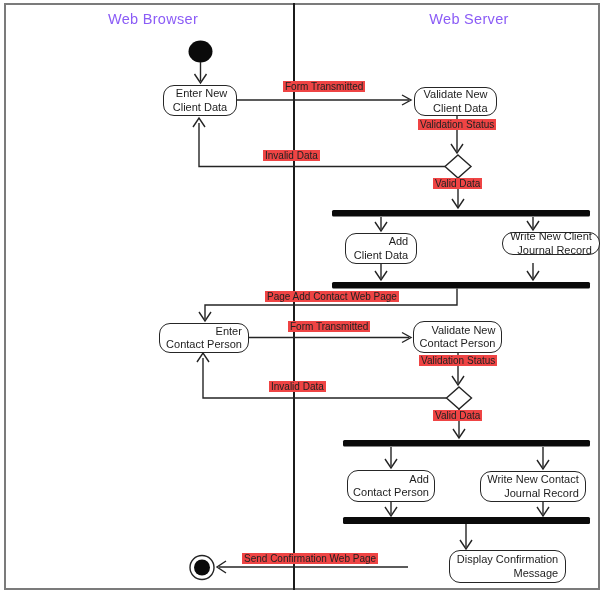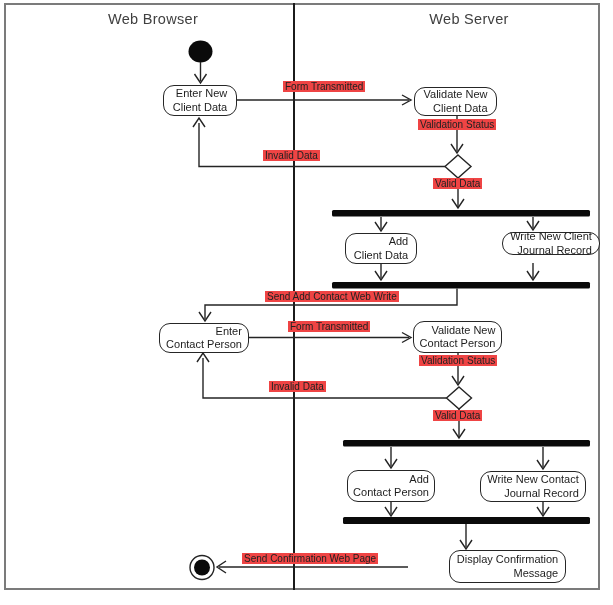--- a/index.html
+++ b/index.html
@@ -25,21 +25,21 @@
     width: 2px; height: 587px;
     background: #1b1b1b;
   }
   .lane-header {
     position: absolute;
     top: 11px;
     width: 160px;
     text-align: center;
     font-size: 14.5px;
     letter-spacing: 0.3px;
-    color: #404040;
+    color: #8b5cf6;
     z-index: 3;
   }
   .svg-layer {
     position: absolute;
     left: 0; top: 0;
     z-index: 1;
   }
   .activity {
     position: absolute;
     box-sizing: border-box;
@@ -170,20 +170,20 @@
 Contact Person</div>
   <div class="activity" style="left:480px; top:471px; width:106px; height:31px;">Write New Contact
 Journal Record</div>
   <div class="activity" style="left:408px; top:550px; width:117px; height:33px;margin-left:41px;">Display Confirmation
 Message</div>
 
   <div class="edge-label" style="left:283px; top:81px;">Form Transmitted</div>
   <div class="edge-label" style="left:418px; top:119px;">Validation Status</div>
   <div class="edge-label" style="left:263px; top:150px;">Invalid Data</div>
   <div class="edge-label" style="left:433px; top:178px;">Valid Data</div>
-  <div class="edge-label" style="left:265px; top:291px;">Send Add Contact Web Write</div>
+  <div class="edge-label" style="left:265px; top:291px;">Page Add Contact Web Page</div>
   <div class="edge-label" style="left:288px; top:321px;">Form Transmitted</div>
   <div class="edge-label" style="left:419px; top:355px;">Validation Status</div>
   <div class="edge-label" style="left:269px; top:381px;">Invalid Data</div>
   <div class="edge-label" style="left:433px; top:410px;">Valid Data</div>
   <div class="edge-label" style="left:242px; top:553px;text-align:center;">Send Confirmation Web Page</div>
 
 </div>
 
 </body></html>

